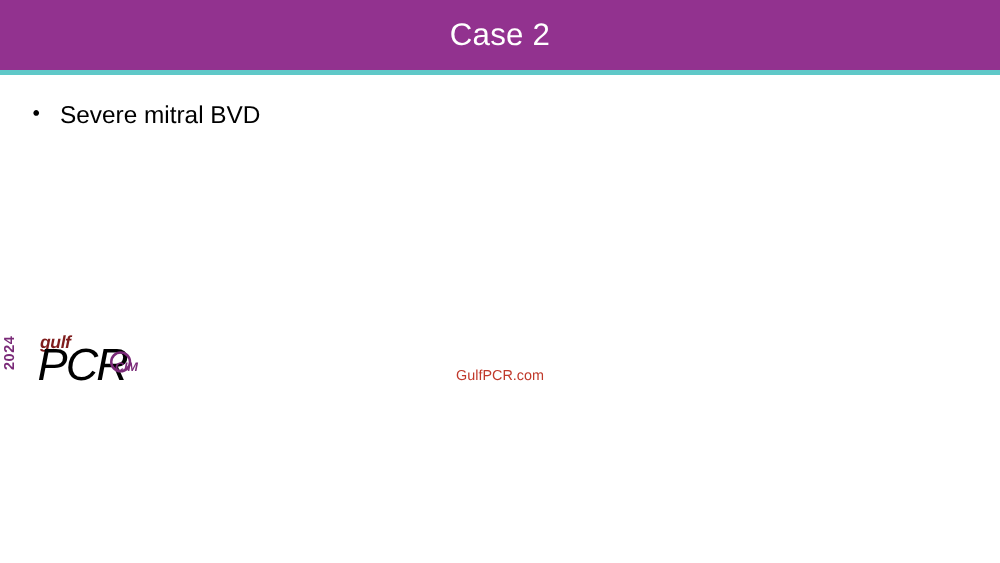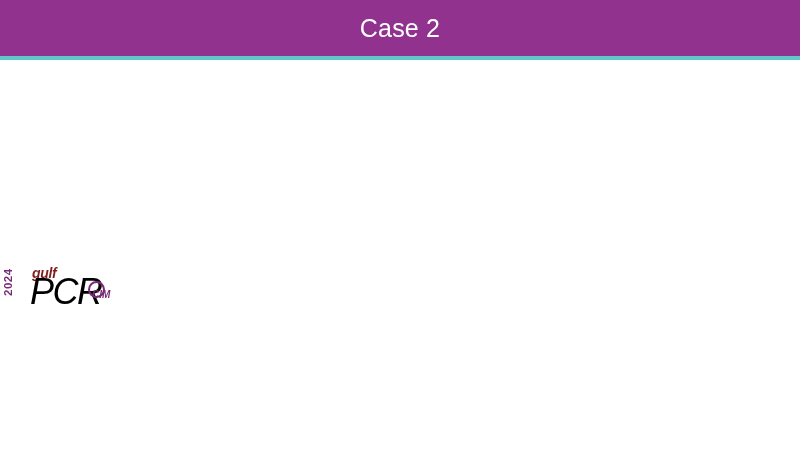--- a/index.html
+++ b/index.html
@@ -153,25 +153,27 @@
 <div class="slide">
 
   <div class="title-bar">
     <div class="title-text">Case 2</div>
   </div>
 
   <div class="accent-rule"></div>
 
   <div class="body-area">
     <ul class="bullets">
+      <li>Severe mitral BVD</li>
     </ul>
   </div>
 
   <div class="logo">
     <div class="logo-year">2024</div>
     <div class="logo-gulf">gulf</div>
     <div class="logo-pcr">PCR</div>
     <div class="logo-circle"></div>
     <div class="logo-cim">CIM</div>
   </div>
 
+  <div class="footer-url">GulfPCR.com</div>
 
 </div>
 
 </body></html>

